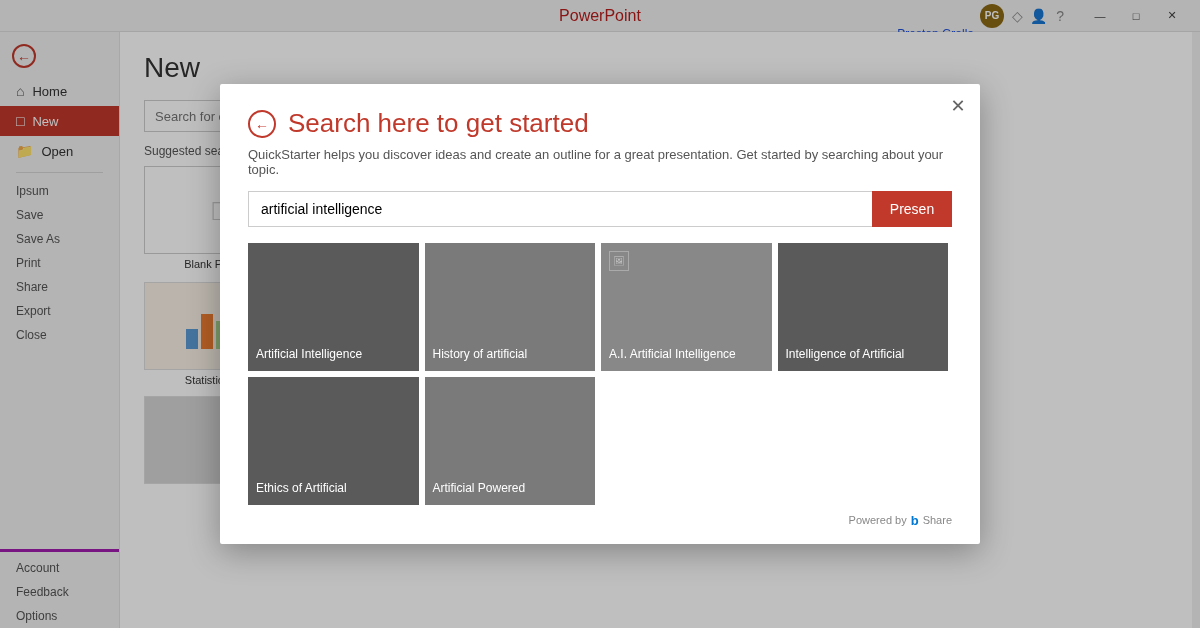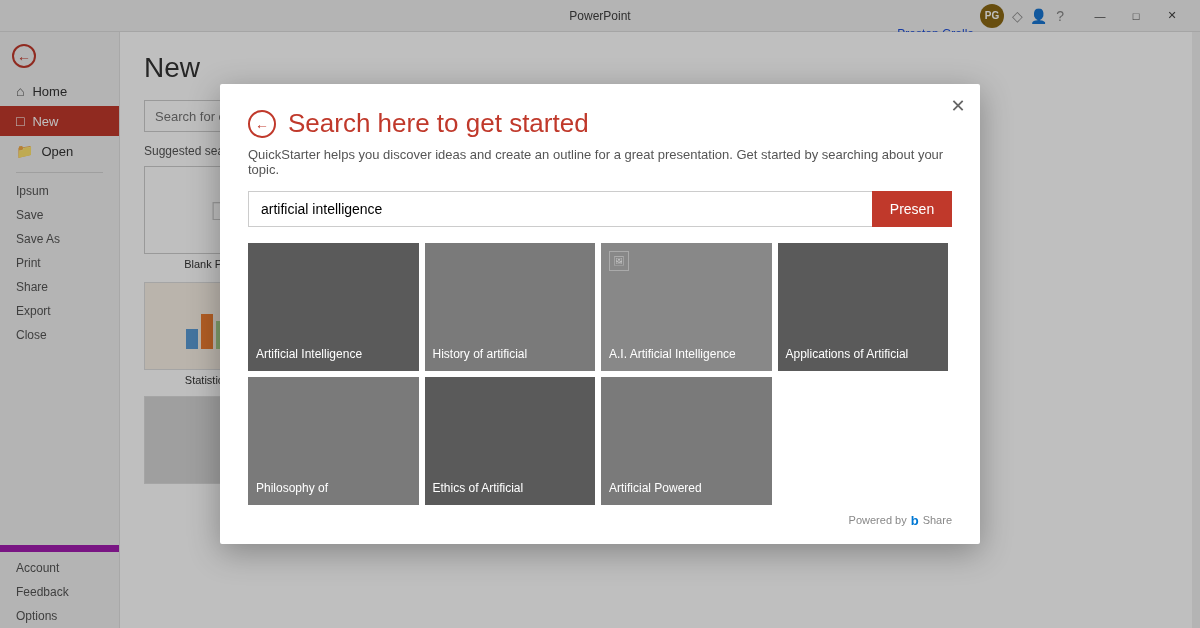--- a/index.html
+++ b/index.html
@@ -19,22 +19,22 @@
       display: flex;
       align-items: center;
       justify-content: space-between;
       padding: 0 12px;
       border-bottom: 1px solid #ddd;
     }
     .title-bar-center {
       position: absolute;
       left: 50%;
       transform: translateX(-50%);
-      font-size: 12px;
-      color: #404040;
+      font-size: 16px;
+      color: #b91c1c;
     }
     .title-bar-right {
       display: flex;
       align-items: center;
       gap: 8px;
       margin-left: auto;
     }
     .title-bar-right span {
       font-size: 12px;
       color: #444;
@@ -111,21 +111,21 @@
       margin: 6px 16px;
     }
     .nav-item-small {
       padding: 5px 16px;
       font-size: 12px;
       color: #555;
       cursor: pointer;
     }
     .sidebar-bottom {
       margin-top: auto;
-      border-top: 7px solid #a21caf;
+      border-top: 3px solid #a21caf;
       padding-top: 4px;
     }
 
     
     .main-content {
       flex: 1;
       background: #fff;
       padding: 20px 24px;
       overflow: hidden;
       position: relative;
@@ -669,26 +669,23 @@
           <span class="result-card-label">Artificial Intelligence</span>
         </div>
         <div class="result-card medium">
           <span class="result-card-label">History of artificial</span>
         </div>
         <div class="result-card" style="background:#888;">
           <div class="card-icon-box">🖼</div>
           <span class="result-card-label">A.I. Artificial Intelligence</span>
         </div>
         <div class="result-card dark">
-          <span class="result-card-label">Applications of Artificial</span>
-        </div>
-
-        <div class="result-card medium">
-          <span class="result-card-label">Philosophy of</span>
-        </div>
+          <span class="result-card-label">Intelligence of Artificial</span>
+        </div>
+
         <div class="result-card dark">
           <span class="result-card-label">Ethics of Artificial</span>
         </div>
         <div class="result-card medium">
           <span class="result-card-label">Artificial Powered</span>
         </div>
       </div>
     </div>
 
     <div class="powered-by">

